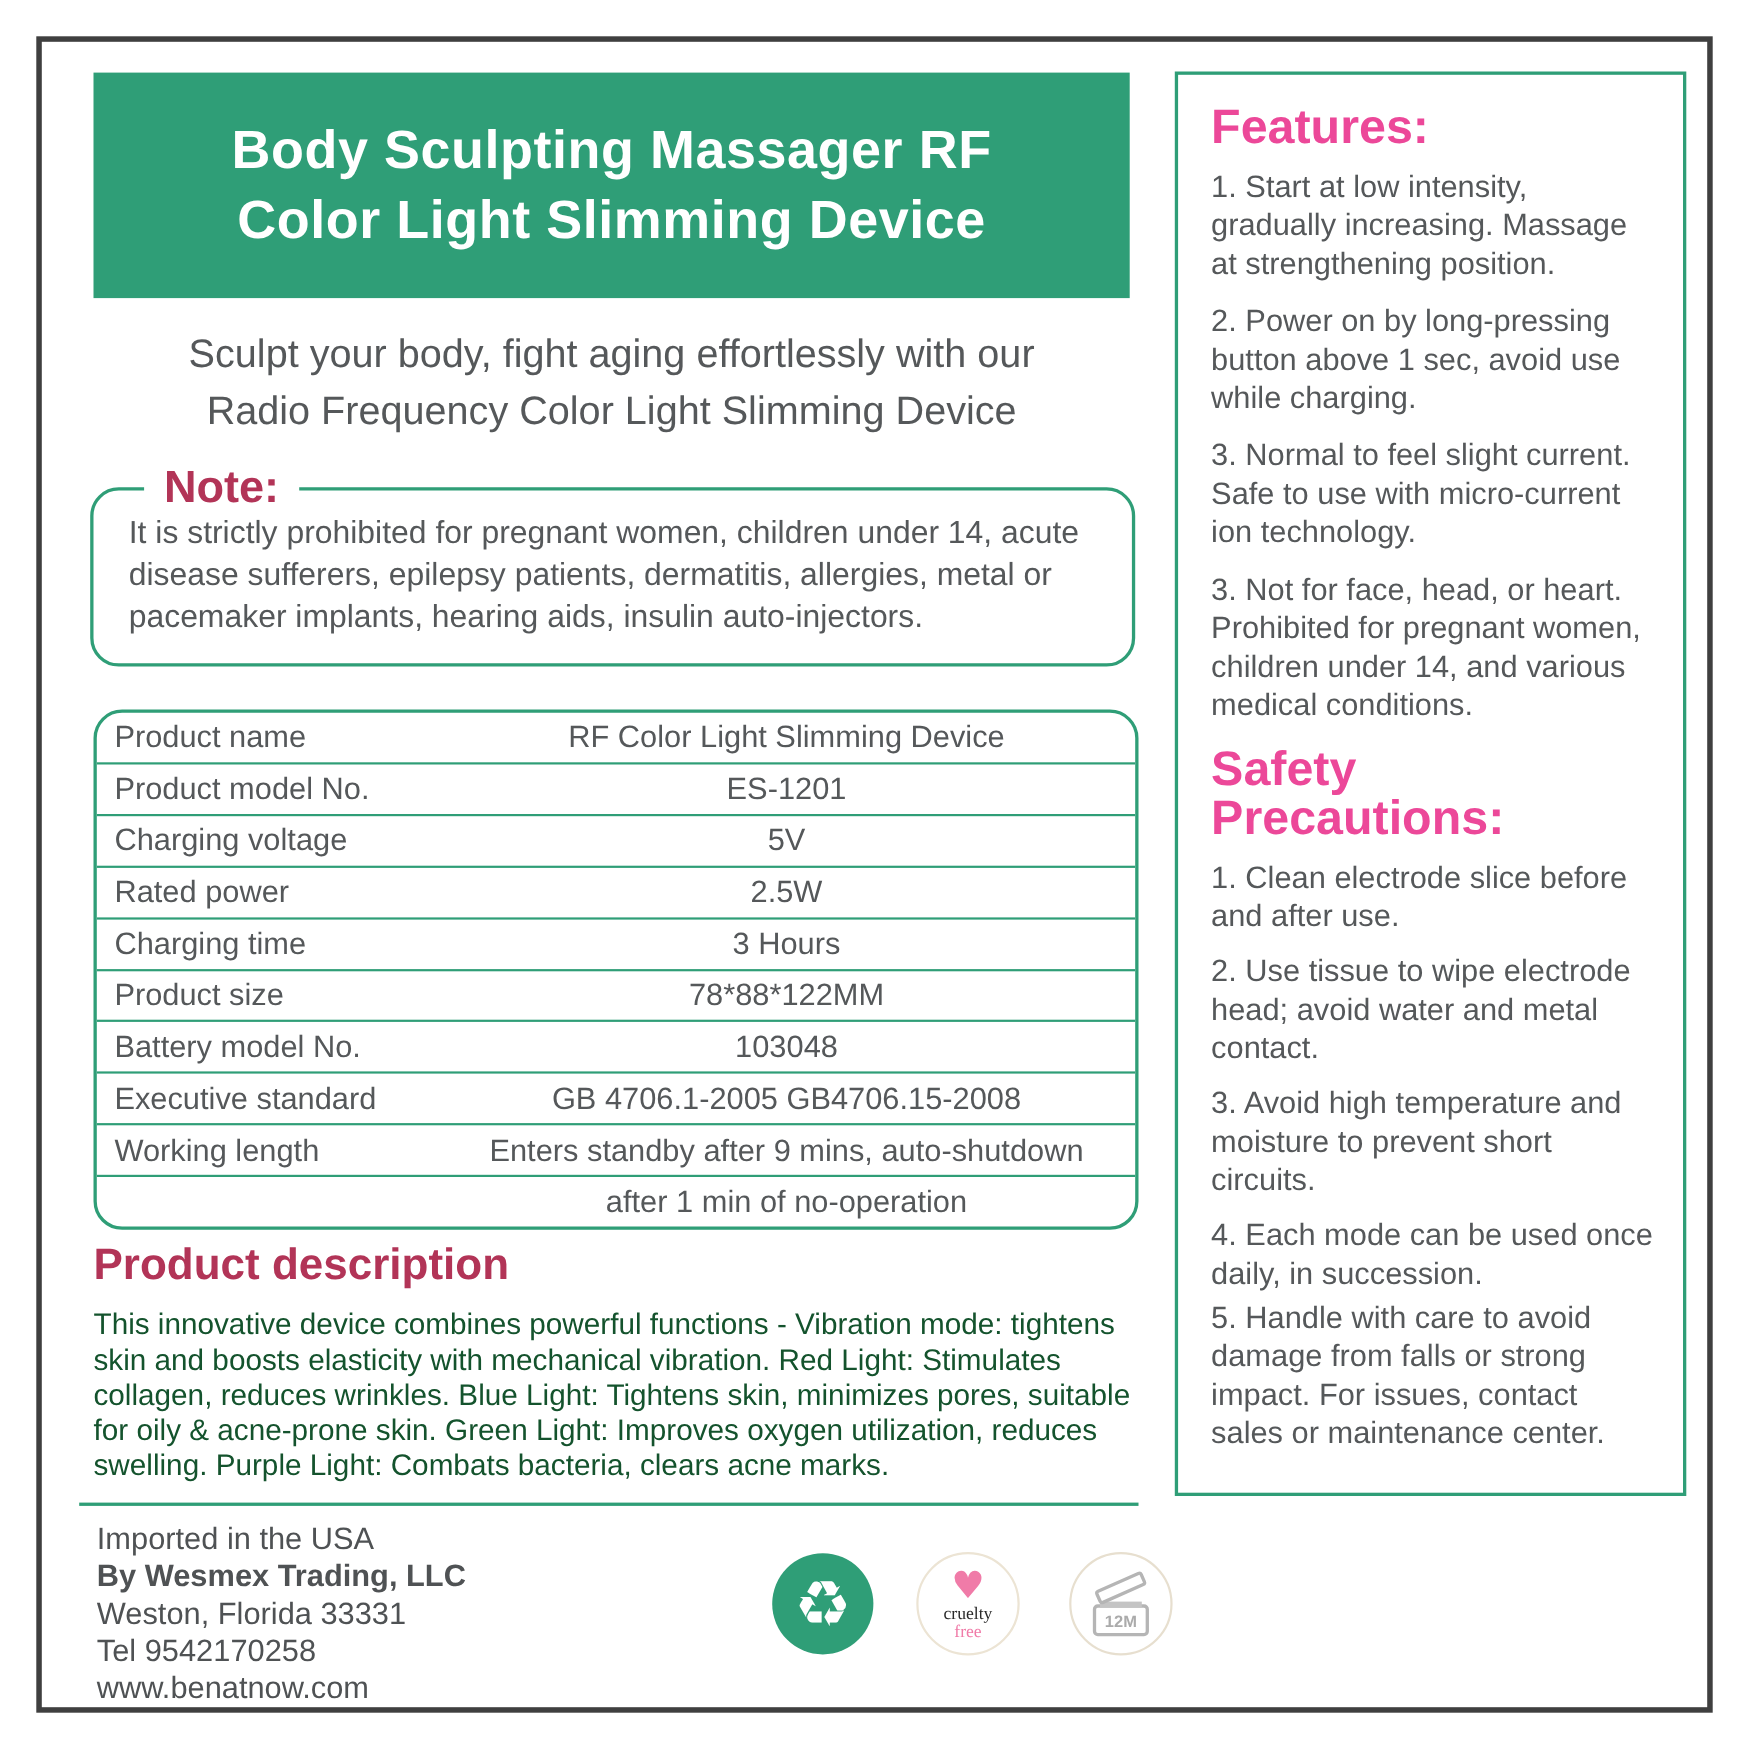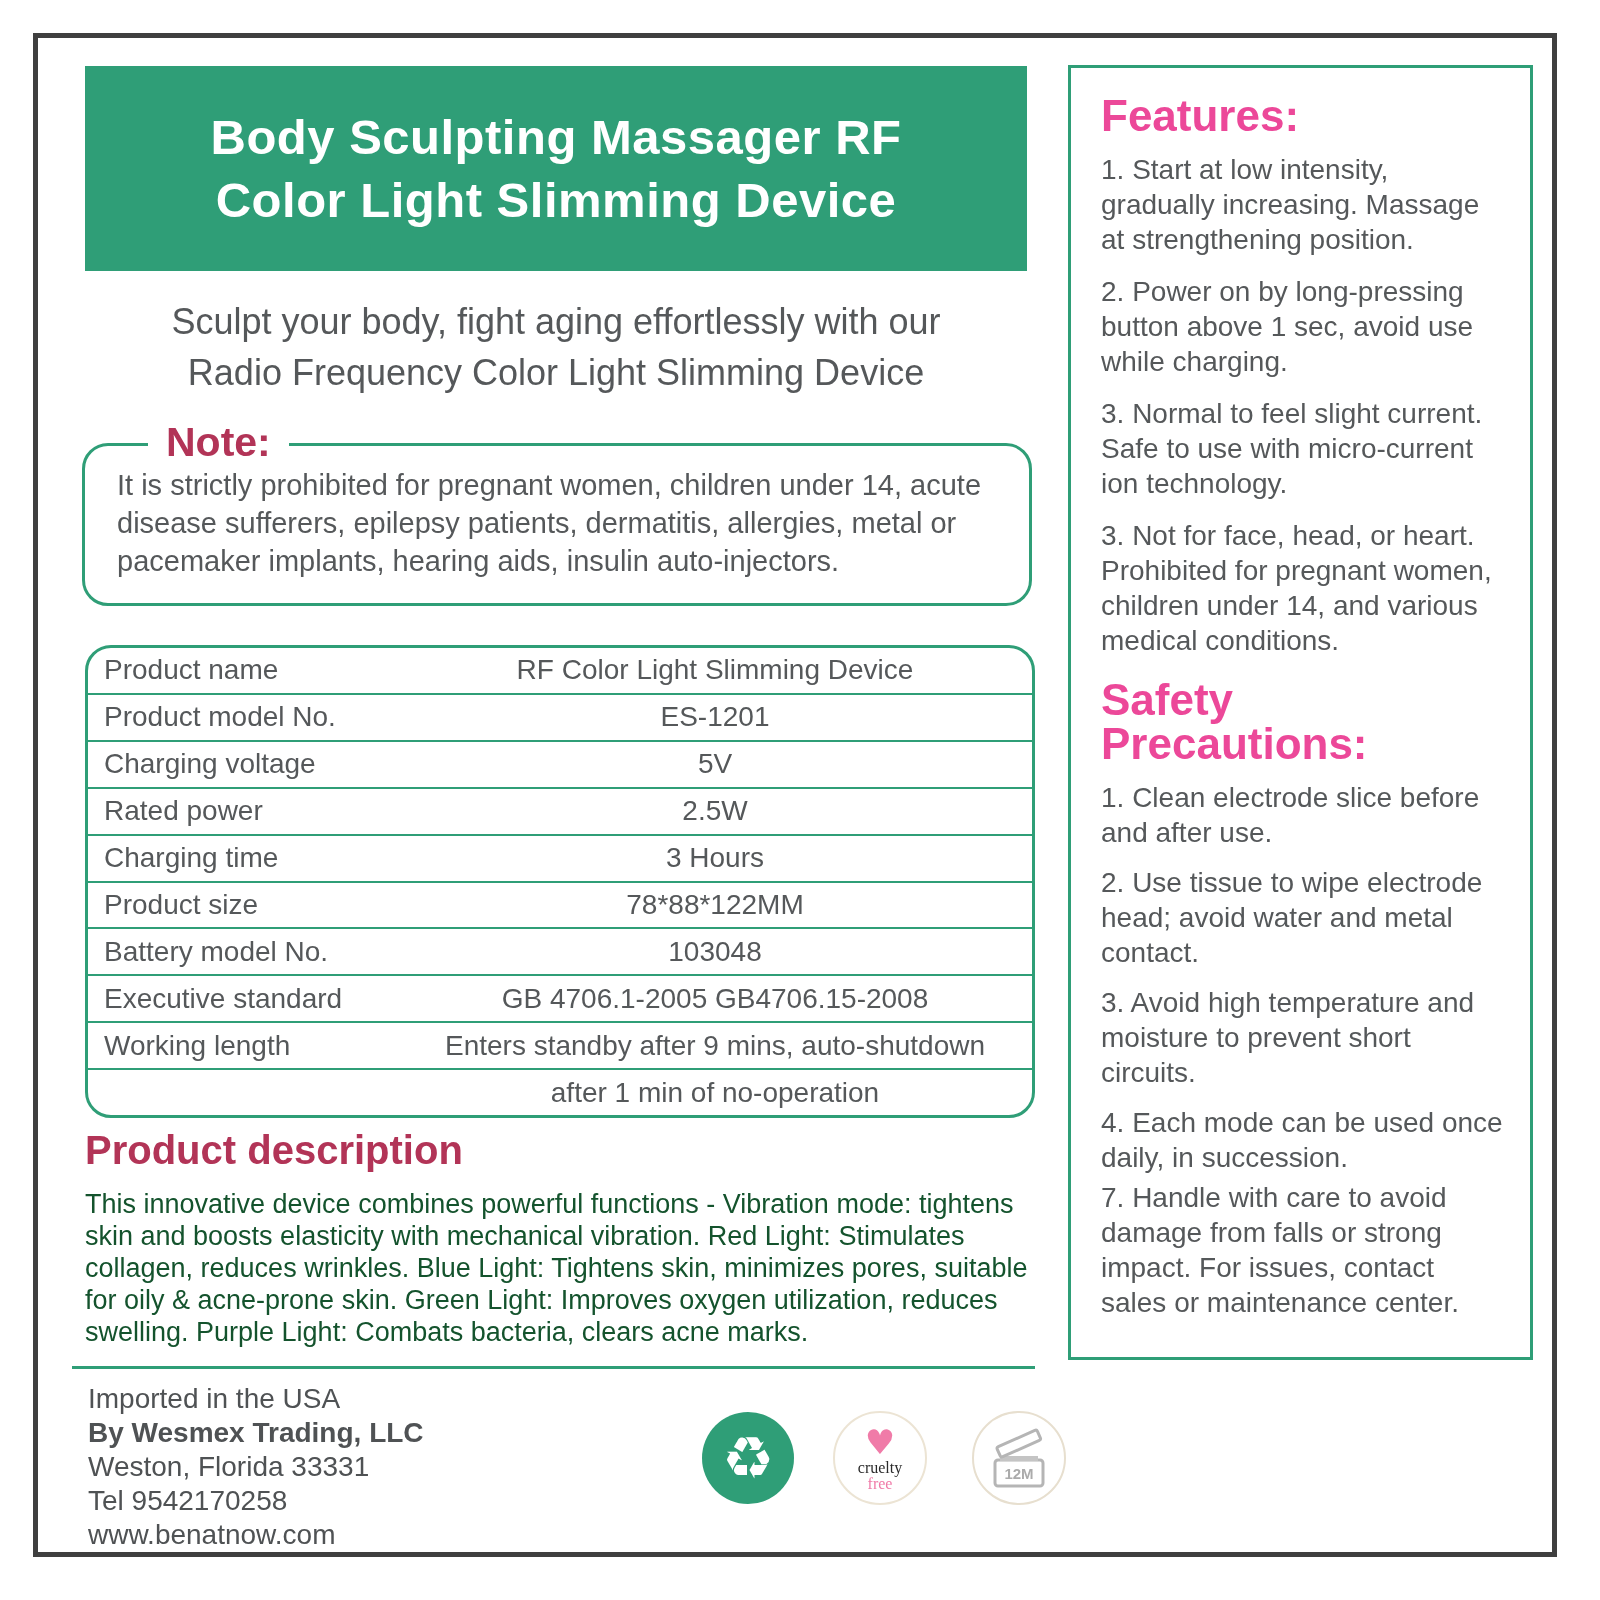--- a/index.html
+++ b/index.html
@@ -17,21 +17,21 @@
     display:flex;flex-direction:column;align-items:center;justify-content:center;
   }
   .title-line{color:#ffffff;font-weight:bold;font-size:49px;line-height:63px;letter-spacing:.5px;text-align:center;}
   .subtitle-block{position:absolute;left:75px;top:296px;width:962px;text-align:center;}
   .subtitle-line{font-size:36px;line-height:51px;color:#55585a;}
   .note-box{
     position:absolute;left:82px;top:443px;width:950px;height:163px;
     border:3px solid #2f9e77;border-radius:26px;box-sizing:border-box;background:#ffffff;
   }
   .note-label{
-    position:absolute;top:-30px;left:63px;background:#ffffff;padding:0 18px;
+    position:absolute;top:-30px;left:46px;background:#ffffff;padding:0 18px;
     color:#b23457;font-weight:bold;font-size:41px;line-height:52px;
   }
   .note-text{padding:20px 28px 0 32px;font-size:29px;line-height:38px;color:#55585a;}
   .spec-table{
     position:absolute;left:85px;top:645px;width:950px;height:473px;
     border:3px solid #2f9e77;border-radius:26px;box-sizing:border-box;background:#ffffff;
     display:flex;flex-direction:column;overflow:hidden;
   }
   .spec-row{flex:1;display:flex;align-items:center;}
   .spec-row + .spec-row{border-top:2px solid #2f9e77;}
@@ -173,16 +173,16 @@
       <p class="col-item">2. Power on by long-pressing button above 1 sec, avoid use while charging.</p>
       <p class="col-item">3. Normal to feel slight current. Safe to use with micro-current ion technology.</p>
       <p class="col-item">3. Not for face, head, or heart. Prohibited for pregnant women, children under 14, and various medical conditions.</p>
     </div>
     <div class="col-heading safety-h">Safety Precautions:</div>
     <div class="safety-list">
       <p class="col-item">1. Clean electrode slice before and after use.</p>
       <p class="col-item">2. Use tissue to wipe electrode head; avoid water and metal contact.</p>
       <p class="col-item">3. Avoid high temperature and moisture to prevent short circuits.</p>
       <p class="col-item">4. Each mode can be used once daily, in succession.</p>
-      <p class="col-item">7. Handle with care to avoid damage from falls or strong impact. For issues, contact sales or maintenance center.</p>
+      <p class="col-item">5. Handle with care to avoid damage from falls or strong impact. For issues, contact sales or maintenance center.</p>
     </div>
   </div>
 </div>
 
 </body></html>

